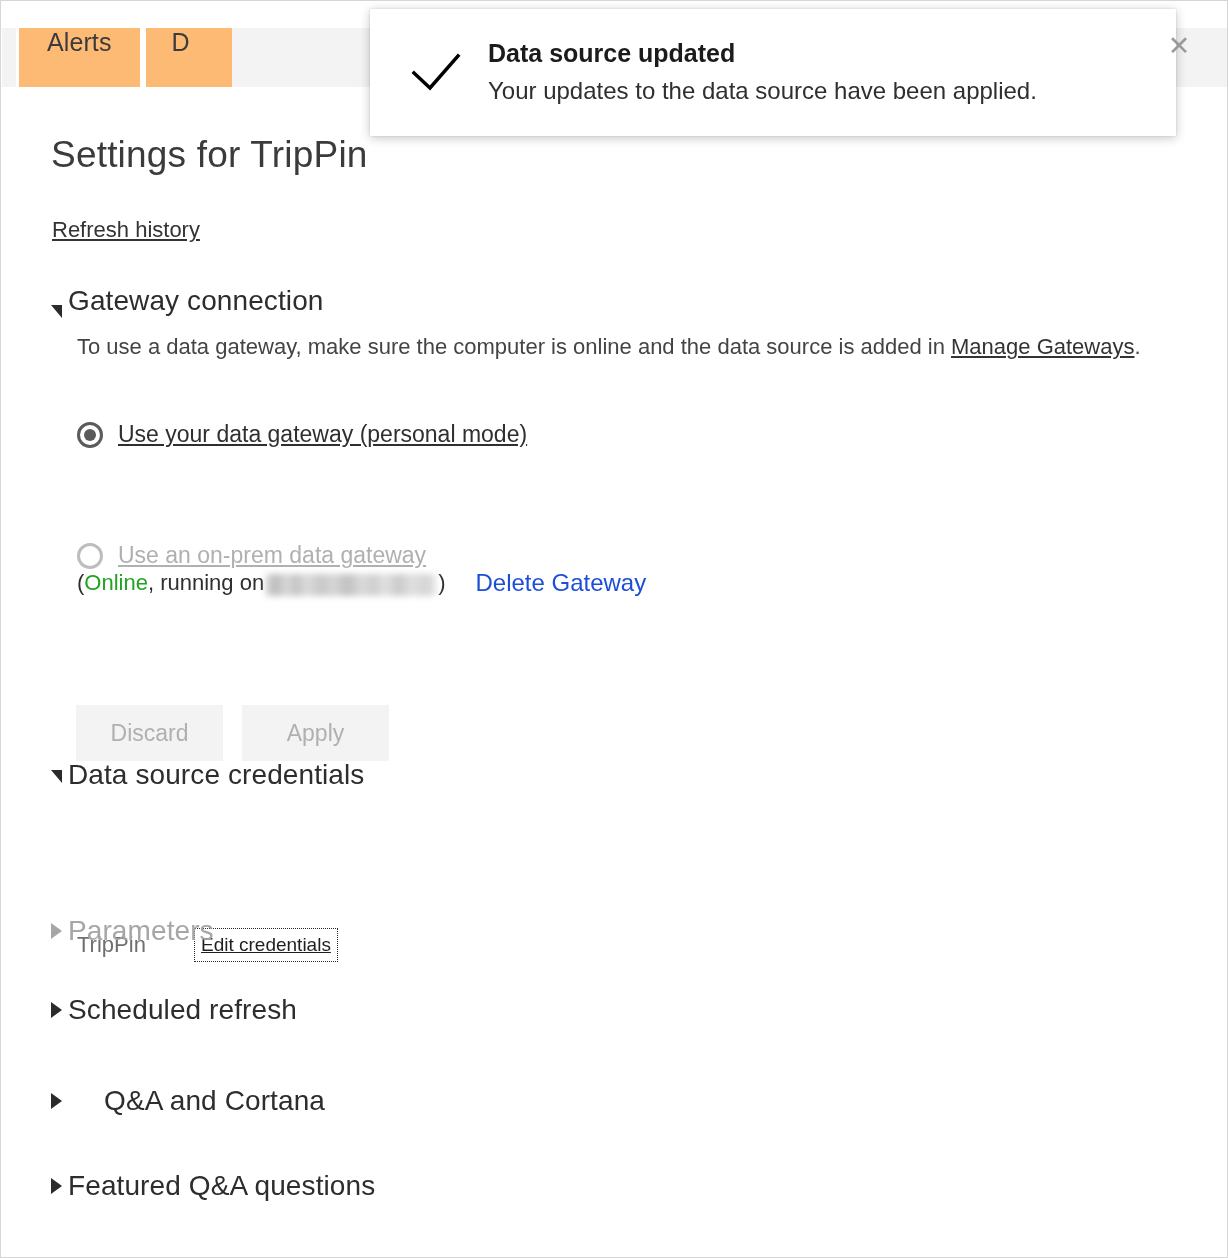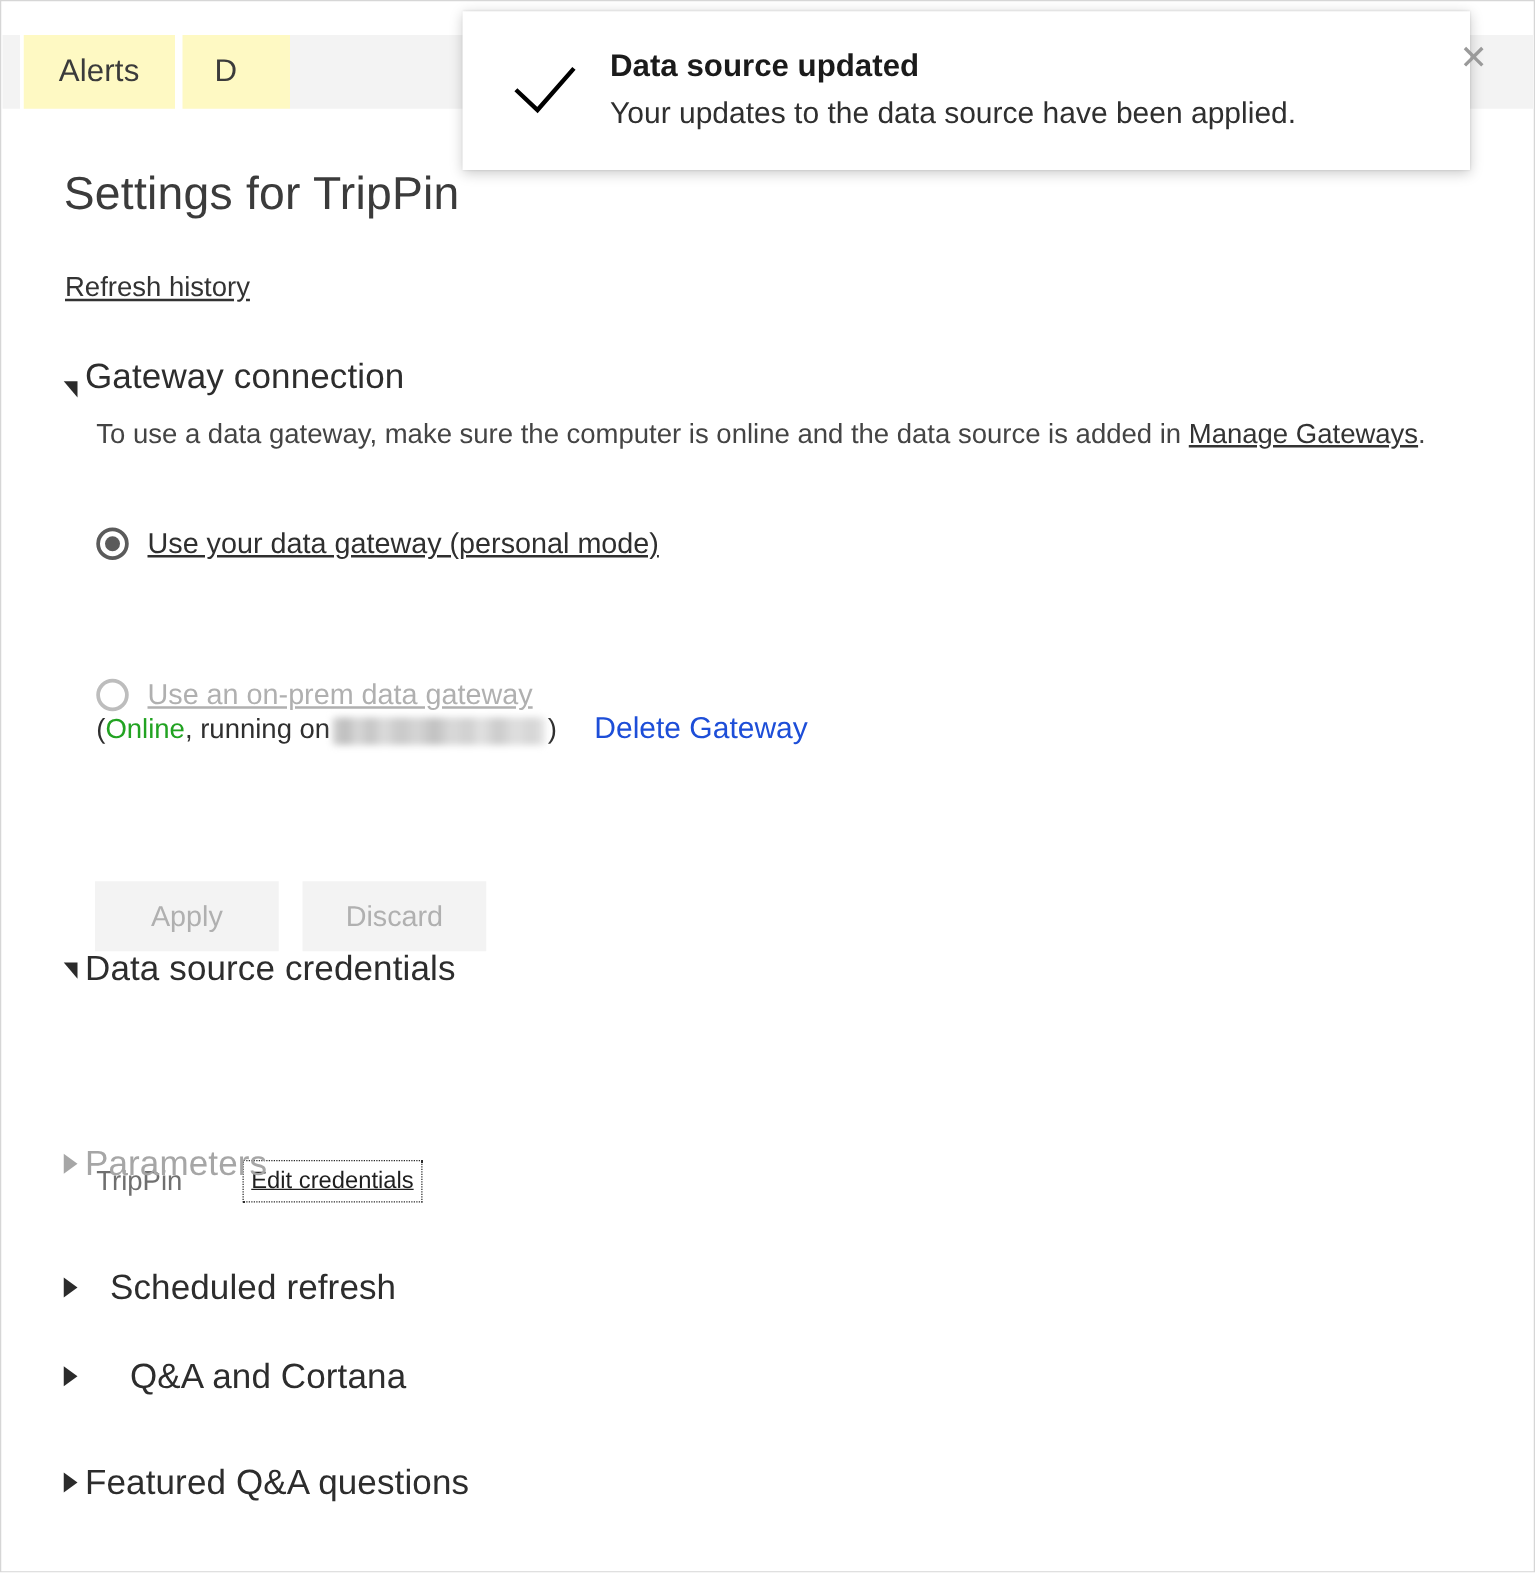--- a/index.html
+++ b/index.html
@@ -39,23 +39,23 @@
   }
   .tab-edge {
     width: 14px;
     background: #f3f3f3;
   }
   .tab-gap {
     width: 3px;
     background: #ffffff;
   }
   .tab {
-    background: #fef9c3;
-    display: flex;
-    align-items: center;
+    background: #fdba74;
+    display: flex;
+    align-items: flex-start;
     justify-content: center;
     padding: 0 28px;
     font-size: 25px;
     color: #3b3b3b;
     font-weight: 400;
     letter-spacing: 0.1px;
     white-space: nowrap;
   }
   .tab.clipped {
     padding-right: 0;
@@ -359,40 +359,40 @@
         <span>)</span>
       <span class="delete-gateway">Delete Gateway</span>
     </div>
 
     <div class="radio-row" style="left:76px; top:455px;">
       <span class="radio off"></span>
       <span class="radio-label muted">Use an on-prem data gateway</span>
     </div>
 
     <div class="btn-row">
+      <button class="btn">Discard</button>
       <button class="btn">Apply</button>
-      <button class="btn">Discard</button>
     </div>
 
     <div class="section-header" style="left:50px; top:672px;">
       <span class="tri tri-expanded"></span>
       <span class="section-title">Data source credentials</span>
     </div>
 
     <div class="cred-row">
       <span class="cred-name">TripPin</span>
       <span class="cred-link">Edit credentials</span>
     </div>
 
     <div class="section-header" style="left:50px; top:828px;">
       <span class="tri tri-collapsed muted"></span>
       <span class="section-title muted">Parameters</span>
     </div>
 
-    <div class="section-header" style="left:50px; top:927px;gap:20px;">
+    <div class="section-header" style="left:50px; top:907px;">
       <span class="tri tri-collapsed"></span>
       <span class="section-title">Scheduled refresh</span>
     </div>
 
     <div class="section-header" style="left:50px; top:998px;gap:36px;">
       <span class="tri tri-collapsed"></span>
       <span class="section-title">Q&amp;A and Cortana</span>
     </div>
 
     <div class="section-header" style="left:50px; top:1083px;">

